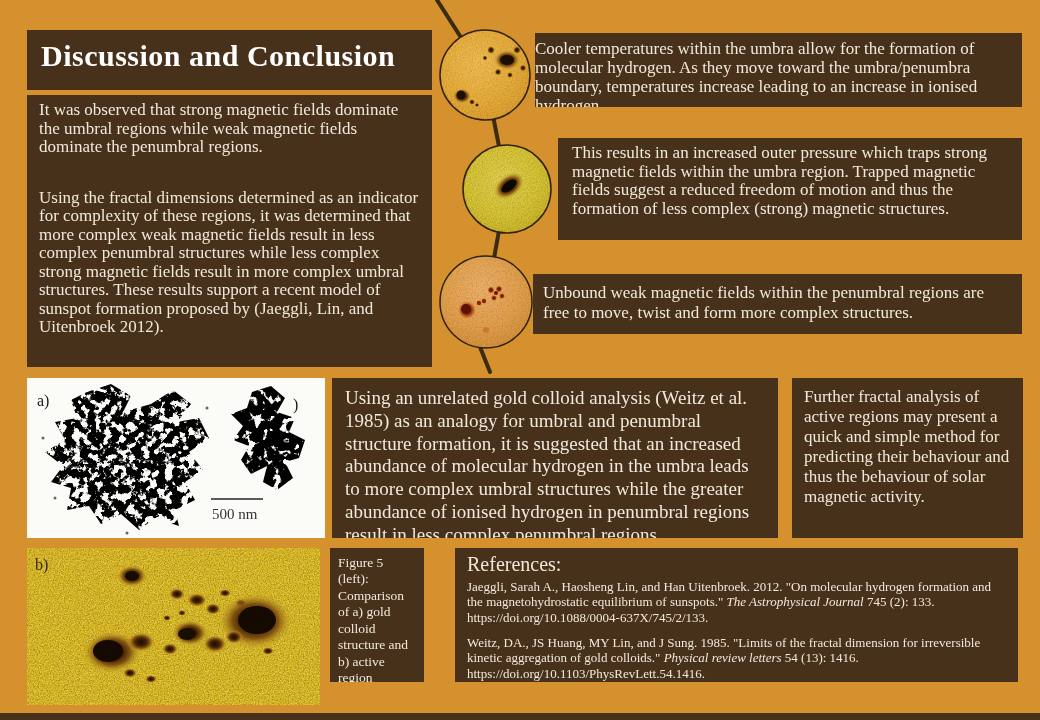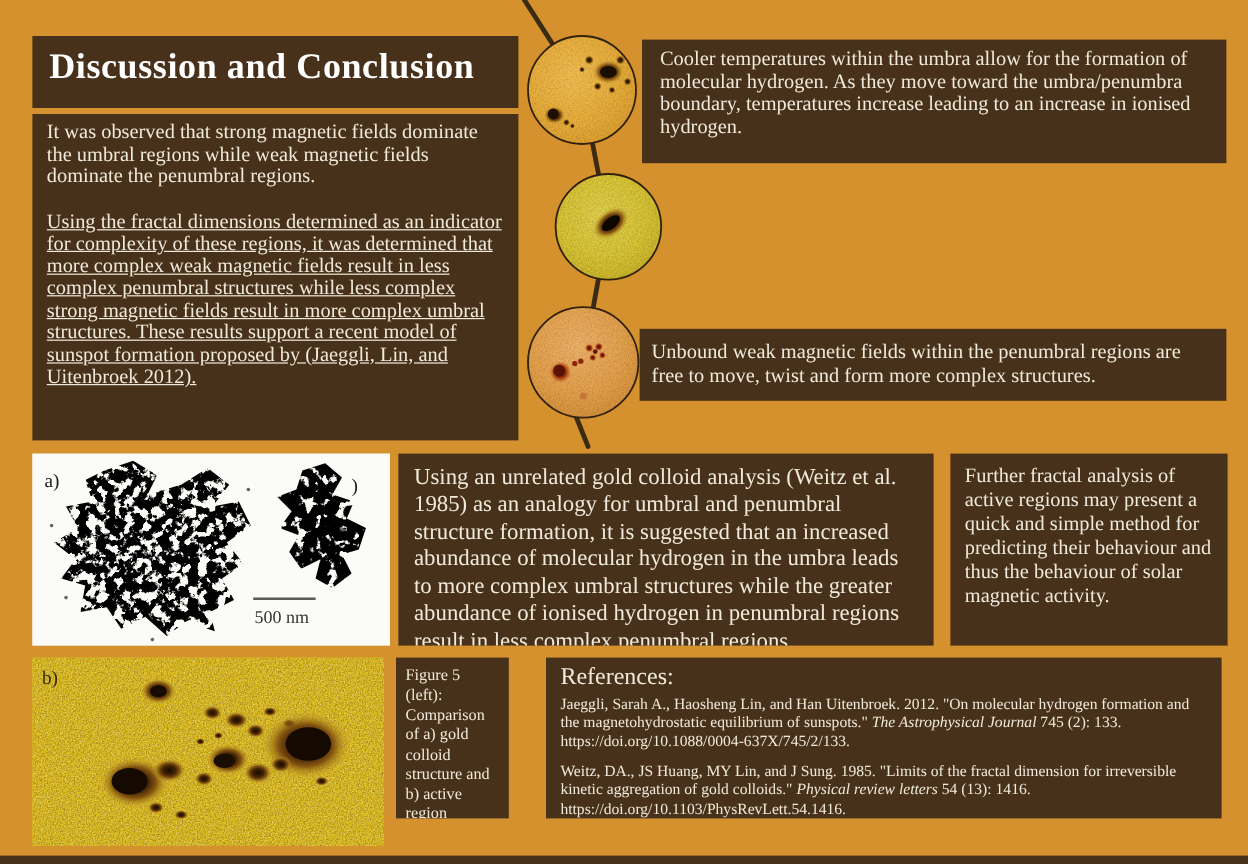--- a/index.html
+++ b/index.html
@@ -14,23 +14,23 @@
     color: var(--text, #F0EADC);
   }
   #title-box { left:27px; top:30px; width:405px; height:60px; }
   #title-box h1 {
     margin:0; padding:9px 0 0 14px; font-size:30px; color:var(--title,#FFFFFF);
     text-decoration-thickness:3px; text-underline-offset:6px;
     letter-spacing:0.5px; white-space:nowrap;
   }
   #intro-box { left:27px; top:95px; width:405px; height:272px; padding:6px 12px; font-size:17px; line-height:1.09; }
   #intro-box p { margin:0; }
-  #intro-box p + p { margin-top:19px;text-decoration:underline; }
-
-  #step1-box { left:535px; top:33px;  width:487px; height:103px;  padding:6px 15px; font-size:17px; line-height:1.12; }
+  #intro-box p + p { margin-top:32px; }
+
+  #step1-box { left:535px; top:33px;  width:487px; height:74px;  padding:6px 0; font-size:17px; line-height:1.12; }
   #step2-box { left:558px; top:138px; width:464px; height:102px; padding:6px 10px 5px 14px; font-size:17px; line-height:1.1; }
   #step3-box { left:533px; top:274px; width:489px; height:60px;  padding:9px 10px; font-size:17px; line-height:1.15; }
 
   #panel-a { position:absolute; left:27px; top:378px; width:298px; height:160px; background:var(--paper,#FBFBF8); }
   #gold-box   { left:332px; top:378px; width:446px; height:160px; padding:9px 13px; font-size:19px; line-height:1.2; }
   #future-box { left:792px; top:378px; width:231px; height:160px; padding:9px 12px; font-size:17px;   line-height:1.18; }
 
   #panel-b { position:absolute; left:27px; top:548px; width:293px; height:157px; background:#E2BE1C; }
   #caption-box { left:330px; top:548px; width:94px; height:134px; padding:7px 8px; font-size:13.5px; line-height:1.22; }
   #references-box { left:455px; top:548px; width:563px; height:134px; padding:3px 12px; }
@@ -158,20 +158,23 @@
           <circle cx="494" cy="298" r="3" fill="url(#rspot)"></circle>
           <circle cx="496" cy="293" r="2" fill="#6A1505"></circle>
           <circle cx="486" cy="330" r="3" fill="#C06A30" opacity="0.7"></circle>
         </g>
       </g>
     </svg>
   </div>
 
   <div id="step1-box" class="panel">
     <span>Cooler temperatures within the umbra allow for the formation of molecular hydrogen. As they move toward the umbra/penumbra boundary, temperatures increase leading to an increase in ionised hydrogen.</span>
+  </div>
+  <div id="step2-box" class="panel">
+    <span>This results in an increased outer pressure which traps strong magnetic fields within the umbra region. Trapped magnetic fields suggest a reduced freedom of motion and thus the formation of less complex (strong) magnetic structures.</span>
   </div>
   <div id="step3-box" class="panel">
     <span>Unbound weak magnetic fields within the penumbral regions are free to move, twist and form more complex structures.</span>
   </div>
 
   <div id="panel-a">
     <svg width="298" height="160" viewBox="0 0 298 160">
       <rect x="0" y="0" width="298" height="160" fill="#FBFBF8"></rect>
       <text x="10" y="28" font-size="16" fill="#1A1A1A">a)</text>
       <text x="266" y="32" font-size="16" fill="#1A1A1A">)</text>

